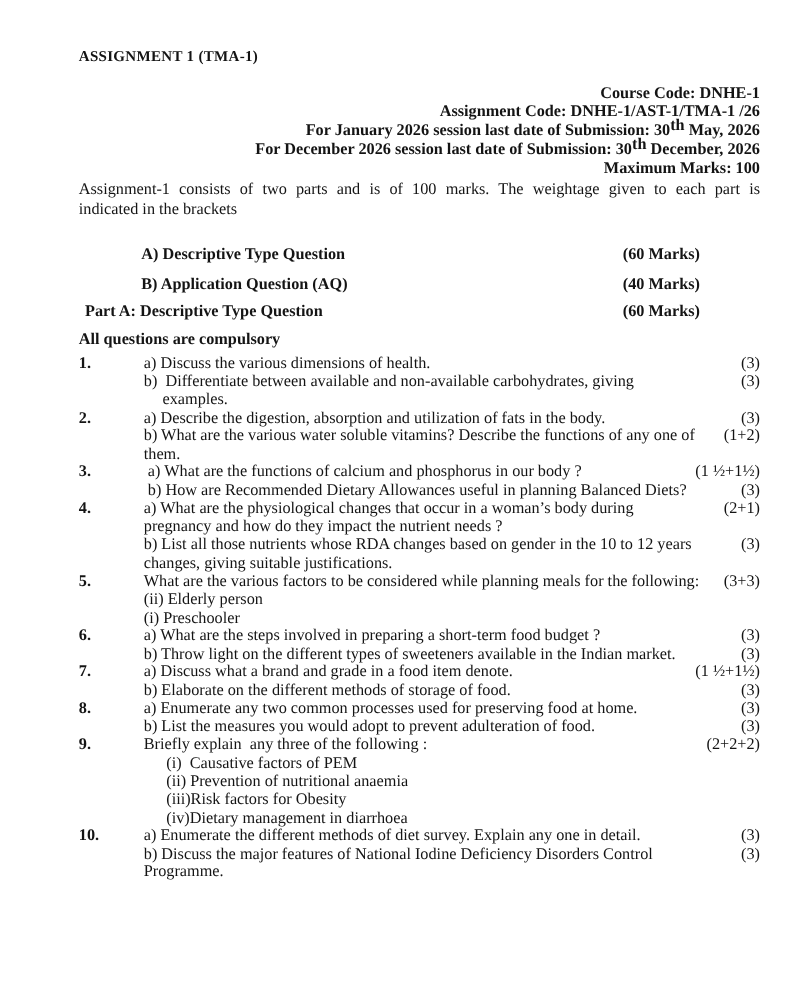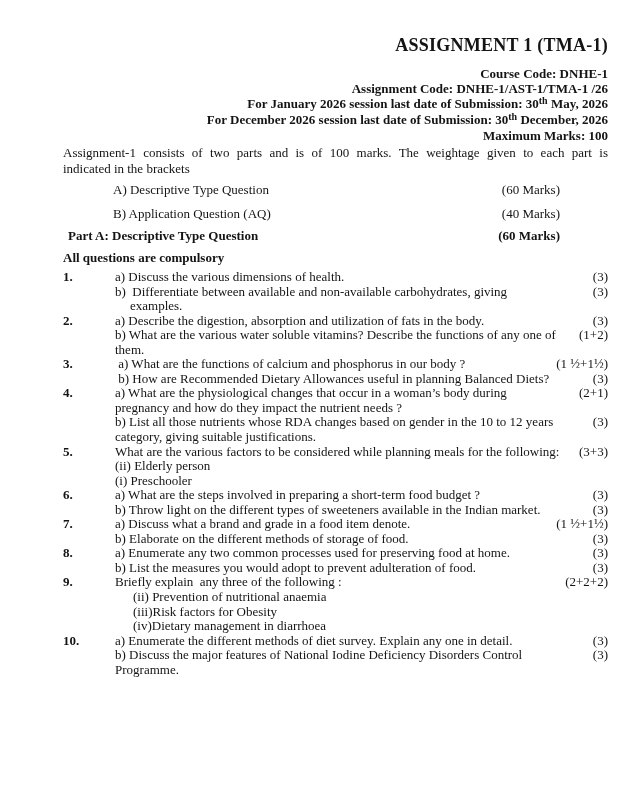--- a/index.html
+++ b/index.html
@@ -3,27 +3,27 @@
 <meta charset="utf-8">
 <style>
   html,body{margin:0;padding:0;background:#ffffff;}
   .page{
     width:633px;height:789px;box-sizing:border-box;position:relative;
     background:#ffffff;color:#141414;
     font-family:"Liberation Serif","DejaVu Serif",serif;
     font-size:13px;overflow:hidden;
     padding:37px 25px 0 63px;
   }
-  .title{text-align:right;font-weight:bold;font-size:18px;letter-spacing:.25px;line-height:16px;}
+  .title{text-align:left;font-weight:bold;font-size:12px;letter-spacing:.25px;line-height:16px;}
   .meta{margin-top:13px;text-align:right;font-weight:bold;line-height:15px;}
-  .meta .sup{font-size:10px;position:relative;top:-4px;}
+  .meta .sup{font-size:13px;position:relative;top:-4px;}
   .intro{font-weight:normal;line-height:16px;margin-top:2px;}
   .intro .l1{display:block;text-align:justify;text-align-last:justify;}
   .intro .l2{display:block;}
-  .parts{margin-top:6px;font-weight:normal;}
+  .parts{margin-top:21px;font-weight:bold;}
   .parts .prow{display:flex;justify-content:space-between;padding-left:50px;padding-right:48px;line-height:14px;}
   .parts .prow + .prow{margin-top:10px;}
   .section-row{display:flex;justify-content:space-between;font-weight:bold;
     padding-left:5px;padding-right:48px;margin-top:8px;line-height:14px;}
   .note{font-weight:bold;margin-top:8px;line-height:14px;}
   .questions{margin-top:5px;line-height:14.55px;}
   .q-row{display:flex;}
   .q-num{width:32px;flex:none;font-weight:bold;}
   .q-body{flex:1;min-width:0;margin-left:20px;}
   .q-item{position:relative;padding-right:62px;}
@@ -119,21 +119,21 @@
         </div>
       </div>
       <div class="q-row">
         <div class="q-num">4.</div>
         <div class="q-body">
           <div class="q-item">
             <div class="q-text"><span class="q-line">a) What are the physiological changes that occur in a woman’s body during</span><br><span class="q-line">pregnancy and how do they impact the nutrient needs ?</span></div>
             <span class="q-marks">(2+1)</span>
           </div>
           <div class="q-item">
-            <div class="q-text"><span class="q-line">b) List all those nutrients whose RDA changes based on gender in the 10 to 12 years</span><br><span class="q-line">category, giving suitable justifications.</span></div>
+            <div class="q-text"><span class="q-line">b) List all those nutrients whose RDA changes based on gender in the 10 to 12 years</span><br><span class="q-line">changes, giving suitable justifications.</span></div>
             <span class="q-marks">(3)</span>
           </div>
         </div>
       </div>
       <div class="q-row">
         <div class="q-num">5.</div>
         <div class="q-body">
           <div class="q-item">
             <div class="q-text"><span class="q-line">What are the various factors to be considered while planning meals for the following:</span></div>
             <span class="q-marks">(3+3)</span>
@@ -186,20 +186,23 @@
         </div>
       </div>
       <div class="q-row">
         <div class="q-num">9.</div>
         <div class="q-body">
           <div class="q-item">
             <div class="q-text"><span class="q-line">Briefly explain  any three of the following :</span></div>
             <span class="q-marks">(2+2+2)</span>
           </div>
           <div class="q-item" style="padding-left: 18px;">
+            <div class="q-text"><span class="q-line">(i)  Causative factors of PEM</span></div>
+          </div>
+          <div class="q-item" style="padding-left: 18px;">
             <div class="q-text"><span class="q-line">(ii) Prevention of nutritional anaemia</span></div>
           </div>
           <div class="q-item" style="padding-left: 18px;">
             <div class="q-text"><span class="q-line">(iii)Risk factors for Obesity</span></div>
           </div>
           <div class="q-item" style="padding-left: 18px;">
             <div class="q-text"><span class="q-line">(iv)Dietary management in diarrhoea</span></div>
           </div>
         </div>
       </div>

